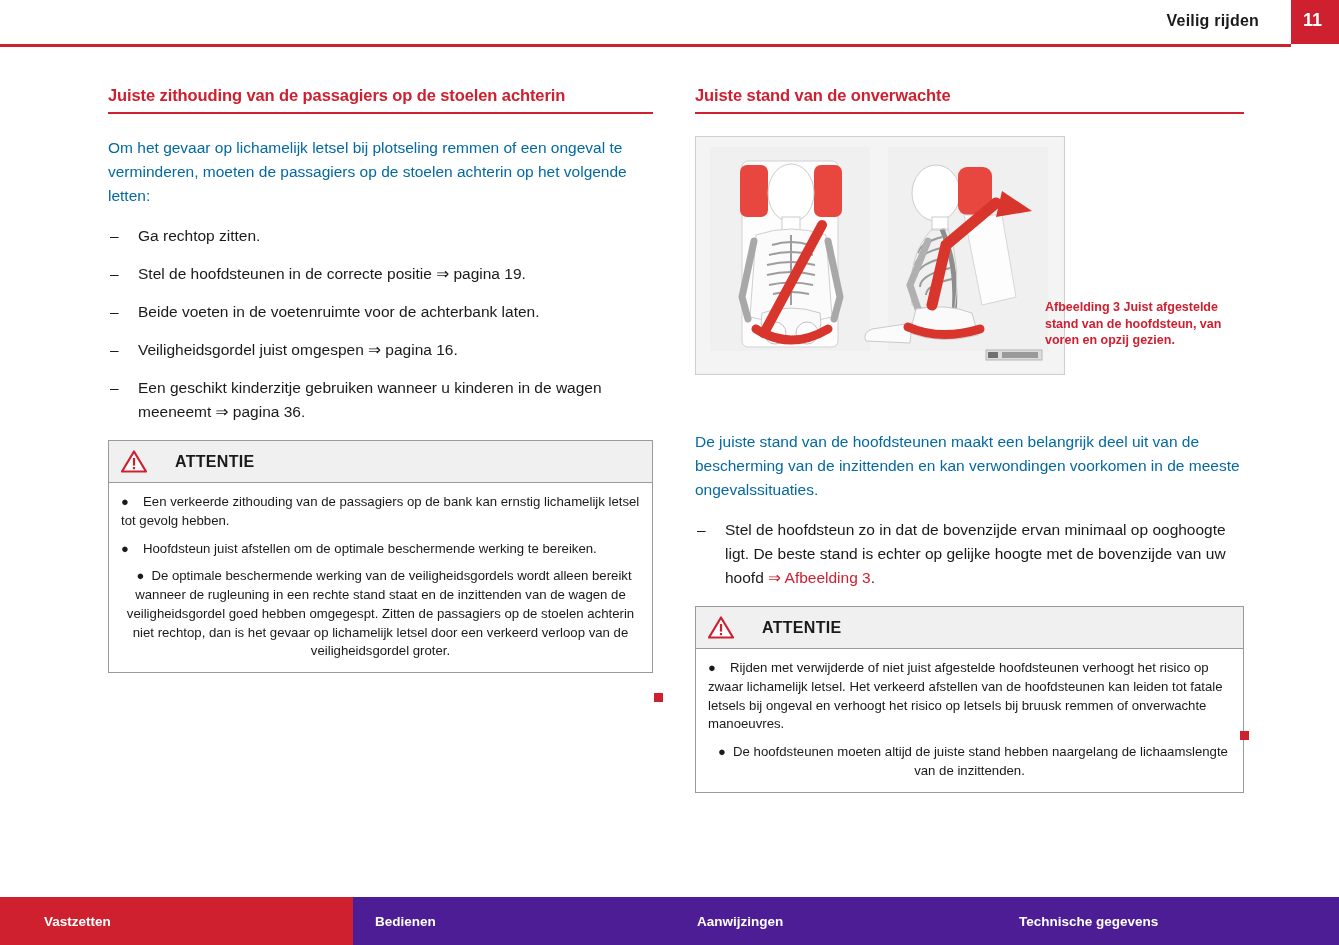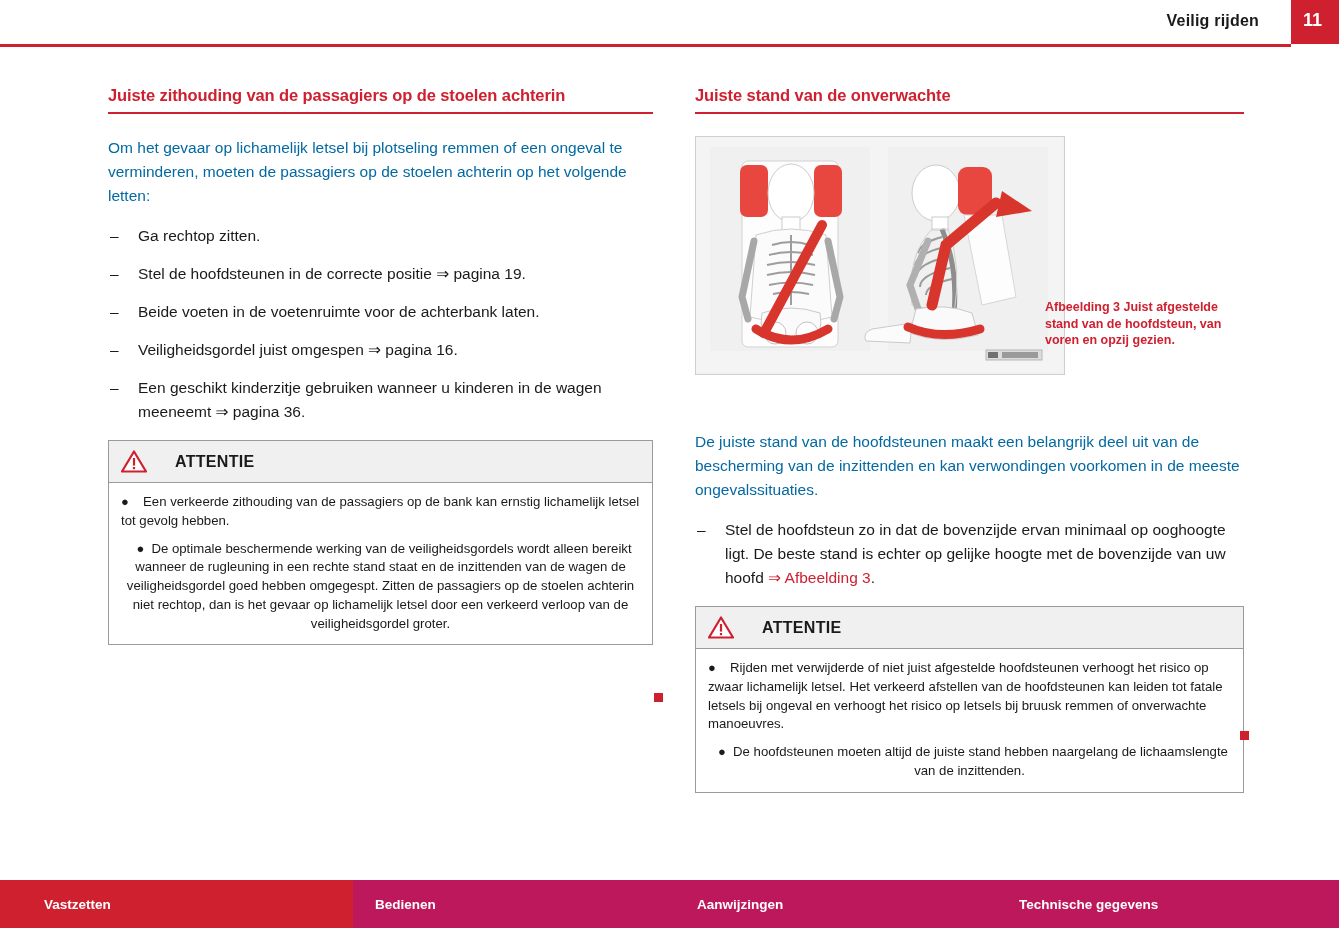--- a/index.html
+++ b/index.html
@@ -170,37 +170,37 @@
     font-size: 12.5px;
     font-weight: bold;
     color: #cf2030;
     line-height: 1.32;
   }
 
   
   .footer {
     position: absolute;
     left: 0;
-    bottom: 17px;
+    bottom: 0;
     width: 1339px;
     height: 48px;
     display: flex;
   }
   .footer-tab {
     height: 48px;
     display: flex;
     align-items: center;
     box-sizing: border-box;
     padding-left: 44px;
     font-size: 13.5px;
     font-weight: bold;
     color: #ffffff;
   }
   .footer-tab.active { background: #cf2030; }
-  .footer-tab.inactive { background: #be185d; }
+  .footer-tab.inactive { background: #4c1d95; }
   .f1 { width: 353px; }
   .f2 { width: 322px; padding-left: 22px; }
   .f3 { width: 322px; padding-left: 22px; }
   .f4 { width: 342px; padding-left: 22px; }
 </style>
 </head>
 <body>
 
 <div class="header">
   <div class="header-title">Veilig rijden</div>
@@ -228,20 +228,21 @@
     <div class="notebox-head">
       <svg class="warn-tri" width="26" height="23" viewBox="0 0 26 23">
         <polygon points="13,1.5 25,21.5 1,21.5" fill="#ffffff" stroke="#cf2030" stroke-width="2.2" stroke-linejoin="round"></polygon>
         <rect x="11.9" y="8" width="2.2" height="7.6" fill="#cf2030"></rect>
         <rect x="11.9" y="17" width="2.2" height="2.2" fill="#cf2030"></rect>
       </svg>
       <span class="title">ATTENTIE</span>
     </div>
     <div class="notebox-body">
       <p><span class="bullet">●</span><span>Een verkeerde zithouding van de passagiers op de bank kan ernstig lichamelijk letsel tot gevolg hebben.</span></p>
+      <p><span class="bullet">●</span><span>Hoofdsteun juist afstellen om de optimale beschermende werking te bereiken.</span></p>
       <p><span class="bullet">●</span><span>De optimale beschermende werking van de veiligheidsgordels wordt alleen bereikt wanneer de rugleuning in een rechte stand staat en de inzittenden van de wagen de veiligheidsgordel goed hebben omgegespt. Zitten de passagiers op de stoelen achterin niet rechtop, dan is het gevaar op lichamelijk letsel door een verkeerd verloop van de veiligheidsgordel groter.</span></p>
     </div>
   </div>
 </div>
 
 <div class="endmark" style="left:654px; top:693px;"></div>
 
 <div class="col-right">
 
   <h2 class="section-title">Juiste stand van de onverwachte</h2>

